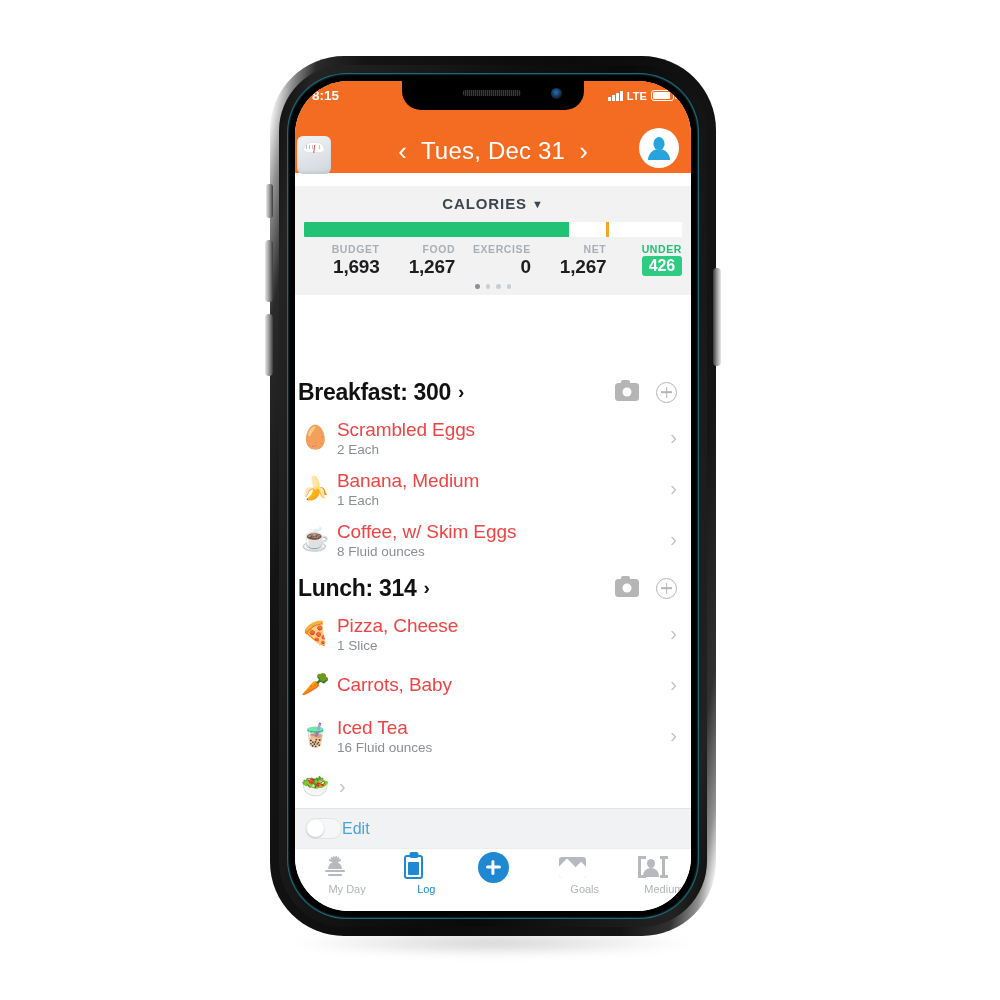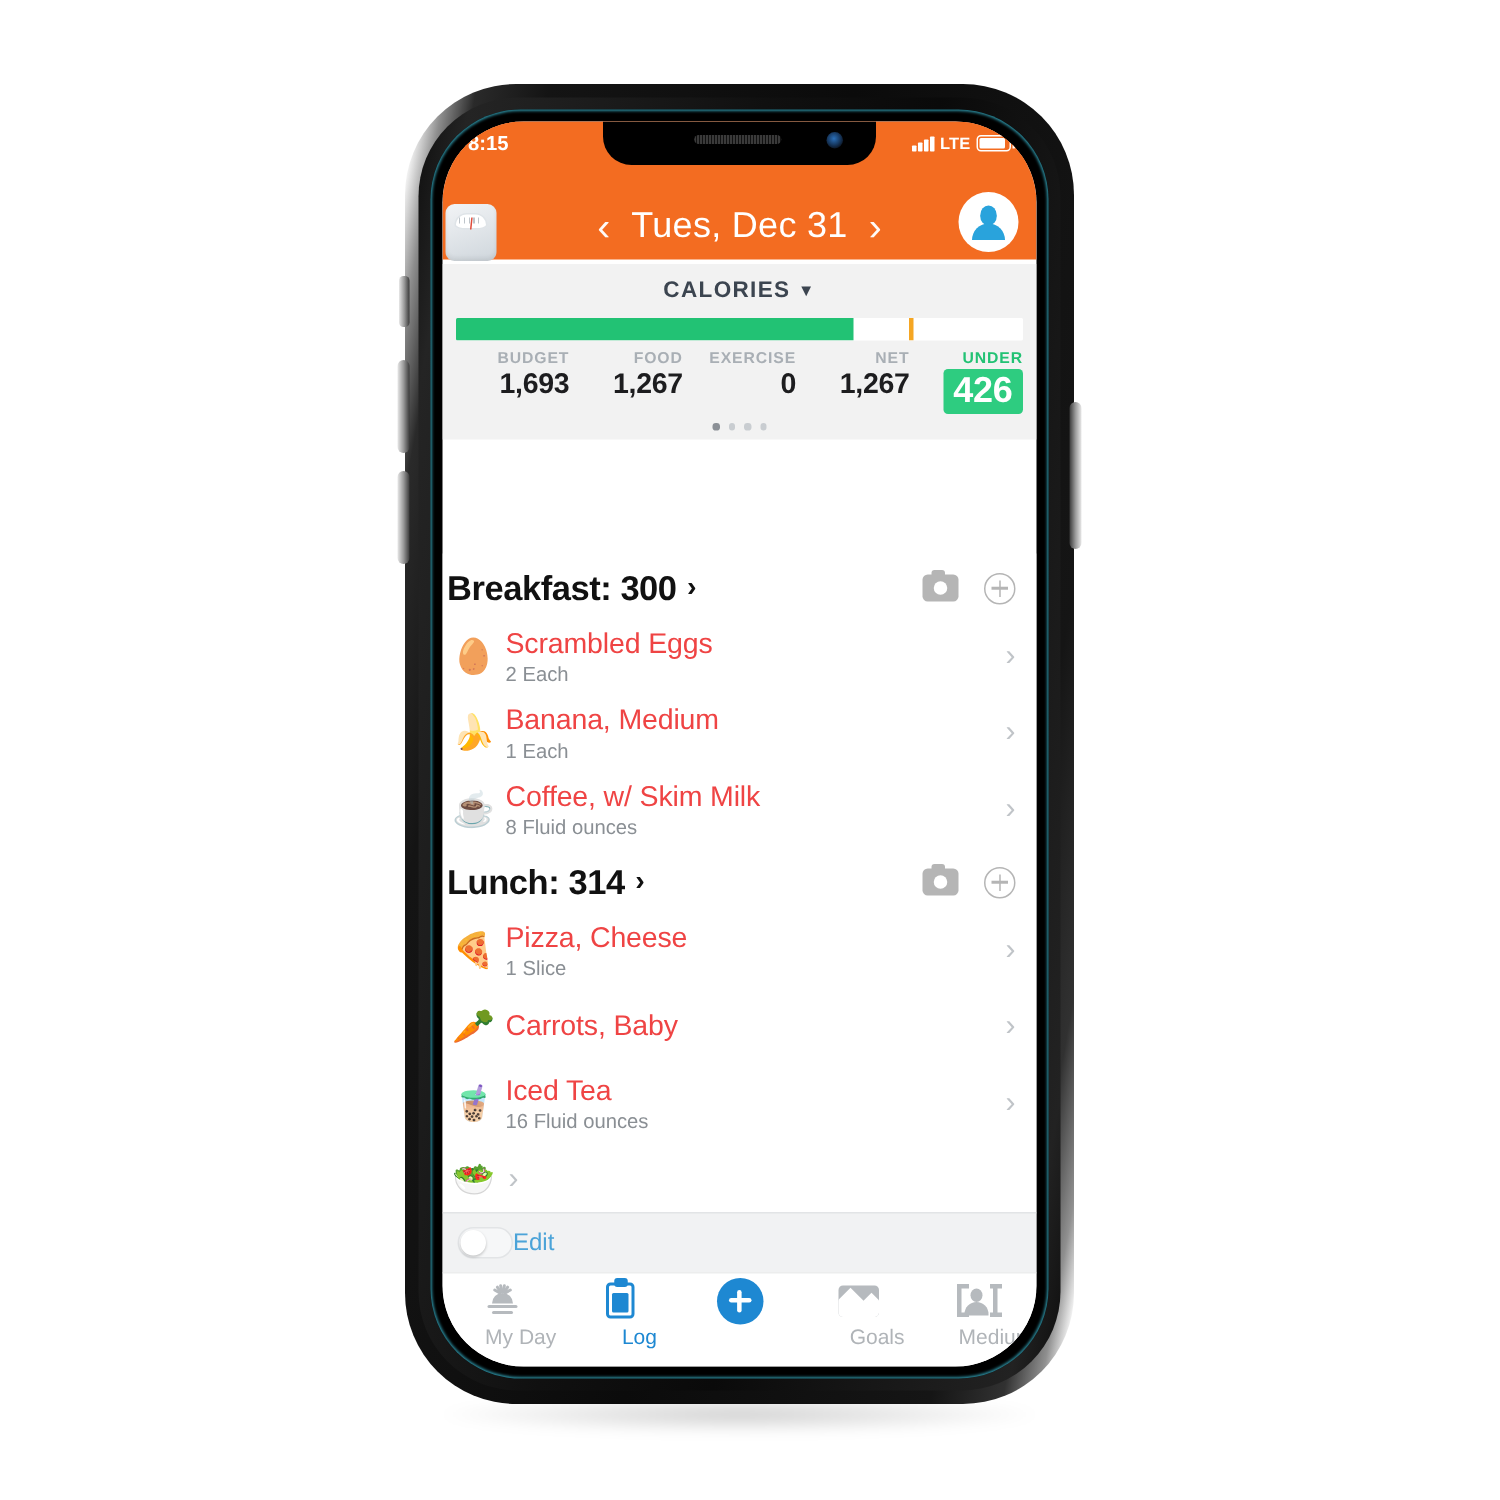--- a/index.html
+++ b/index.html
@@ -124,42 +124,42 @@
     background:#fff; z-index:45; display:flex; align-items:center; justify-content:center;
   }
   .avatar .person{ position:relative; width:26px; height:26px; }
   .avatar .person .head{ position:absolute; left:50%; transform:translateX(-50%); top:2px;
      width:11px; height:13px; border-radius:50% 50% 45% 45%; background:#29A3DC; }
   .avatar .person .body{ position:absolute; left:50%; transform:translateX(-50%); bottom:1px;
      width:22px; height:11px; border-radius:11px 11px 0 0; background:#29A3DC; }
 
   
   .summary{
-    position:absolute; top:95px; left:0; width:100%;
+    position:absolute; top:105px; left:0; width:100%;
     background:#F2F2F2; padding:9px 0 6px; z-index:30;
   }
   .cal-title{
     text-align:center; font-size:15px; font-weight:bold; color:#3C4550;
     letter-spacing:0.9px; display:flex; align-items:center; justify-content:center; gap:5px;
   }
   .cal-title .caret{ font-size:11px; font-weight:bold; }
   .progress-outer{
     margin:10px 9px 0; height:15px; background:#fff; border-radius:1px; position:relative; overflow:hidden;
   }
   .progress-fill{ position:absolute; left:0; top:0; bottom:0; background:#22C274; }
   .progress-mark{ position:absolute; top:0; bottom:0; width:2.5px; background:#F5A623; }
   .stats{
     display:flex; margin:6px 9px 0; align-items:flex-start;
   }
   .stat{ flex:1; text-align:right; }
   .stat .lbl{ font-size:10.5px; font-weight:bold; color:#A9AFB5; letter-spacing:0.6px; }
   .stat .val{ font-size:19px; font-weight:bold; color:#1d1d1f; margin-top:1px; letter-spacing:-0.2px; }
   .stat.under .lbl{ color:#22C274; }
   .stat.under .val{ background:#2ECC80; color:#fff; border-radius:3px; padding:1px 7px;
-    display:inline-block; font-size:24px; }
+    display:inline-block; font-size:16px; }
   .dots{ display:flex; justify-content:center; gap:6px; margin-top:6px; }
   .dots span{ width:4.5px; height:4.5px; border-radius:50%; background:#C9CDD1; }
   .dots span.on{ background:#8B9096; }
 
   
   .list{
     position:absolute; top:288px; left:0; width:100%; bottom:103px;
     background:#fff; overflow:hidden;
   }
   .meal-head{
@@ -200,21 +200,21 @@
   .done-label{ flex:1; margin-left:12px; font-size:16px; color:#4BA3D8; }
   .edit-label{ font-size:16px; color:#4BA3D8; }
 
   
   .tabbar{
     position:absolute; left:0; right:0; bottom:0; height:63px; background:#fff;
     display:flex; align-items:flex-start; padding-top:5px; z-index:20;
     border-top:1px solid #eceded;
   }
   .tab{ flex:1; display:flex; flex-direction:column; align-items:center; gap:3px; }
-  .tab .tlabel{ font-size:14px; color:#B0B4B8;margin-left:25px; }
+  .tab .tlabel{ font-size:11px; color:#B0B4B8;margin-left:25px; }
   .tab.active .tlabel{ color:#1E88D2; }
   .ticon{ height:26px; display:flex; align-items:center; justify-content:center; }
 
   .sun-icon{ position:relative; width:28px; height:22px; }
   .sun-icon .dome{ position:absolute; left:7px; bottom:9px; width:14px; height:7px;
       border-radius:7px 7px 0 0; background:#B6BABE; }
   .sun-icon .l1{ position:absolute; left:4px; bottom:6px; width:20px; height:2px; background:#B6BABE; border-radius:1px;}
   .sun-icon .l2{ position:absolute; left:7px; bottom:2px; width:14px; height:2px; background:#B6BABE; border-radius:1px;}
   .sun-icon .ray{ position:absolute; width:2px; height:6px; background:#B6BABE; border-radius:1px;
       left:13px; bottom:16px; transform-origin:50% 7px; }
@@ -363,21 +363,21 @@
           <div class="food-emoji">🍌</div>
           <div class="food-txt">
             <div class="food-name">Banana, Medium</div>
             <div class="food-sub">1 Each</div>
           </div>
           <div class="row-chev">›</div>
         </div>
         <div class="food-row">
           <div class="food-emoji">☕</div>
           <div class="food-txt">
-            <div class="food-name">Coffee, w/ Skim Milk</div>
+            <div class="food-name">Coffee, w/ Skim Eggs</div>
             <div class="food-sub">8 Fluid ounces</div>
           </div>
           <div class="row-chev">›</div>
         </div>
         <div class="meal-head">
           <div class="meal-title">
             <span>Lunch: 314</span>
             <span class="c">›</span>
           </div>
           <div class="meal-actions">

